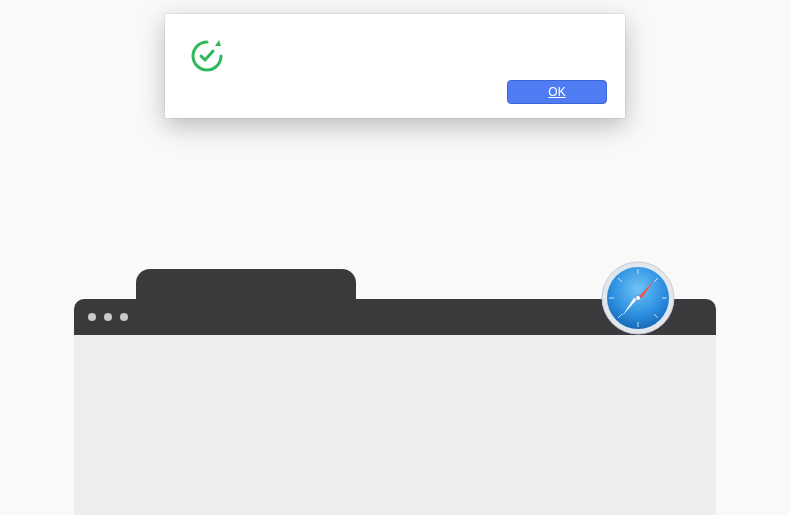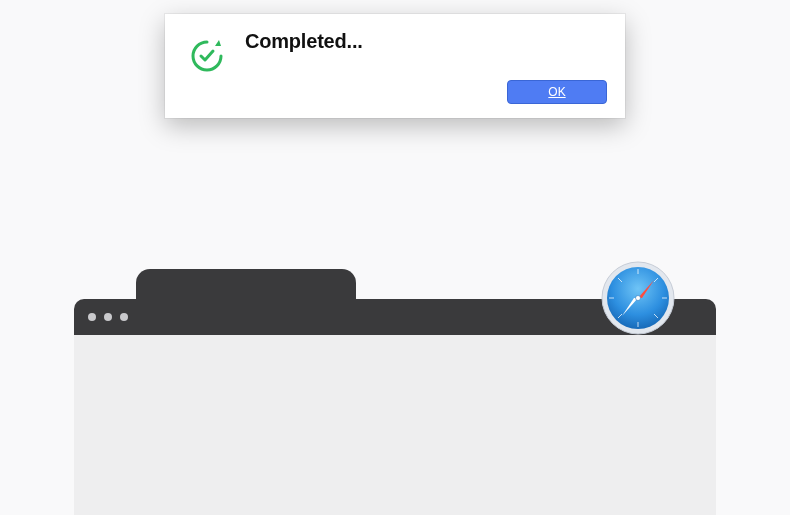--- a/index.html
+++ b/index.html
@@ -143,21 +143,20 @@
 
 <div class="dialog">
   <div class="dialog-icon-wrap">
     <svg width="40" height="40" viewBox="0 0 40 40">
       <path d="M 34 20 A 14 14 0 1 1 20 6" fill="none" stroke="#2fb95c" stroke-width="3" stroke-linecap="round"></path>
       <path d="M 32 4 L 34 10 L 28 10 Z" fill="#2fb95c"></path>
       <path d="M 14 20 L 18 24 L 26 15" fill="none" stroke="#2fb95c" stroke-width="3" stroke-linecap="round" stroke-linejoin="round"></path>
     </svg>
   </div>
   <div class="dialog-body">
-    <div class="dialog-title">Completed...</div>
     <div class="dialog-actions">
       <button class="ok-button">OK</button>
     </div>
   </div>
 </div>
 
 <div class="browser-shell">
   <div class="tab-bump"></div>
   <div class="browser-top">
     <div class="traffic-dot"></div>

